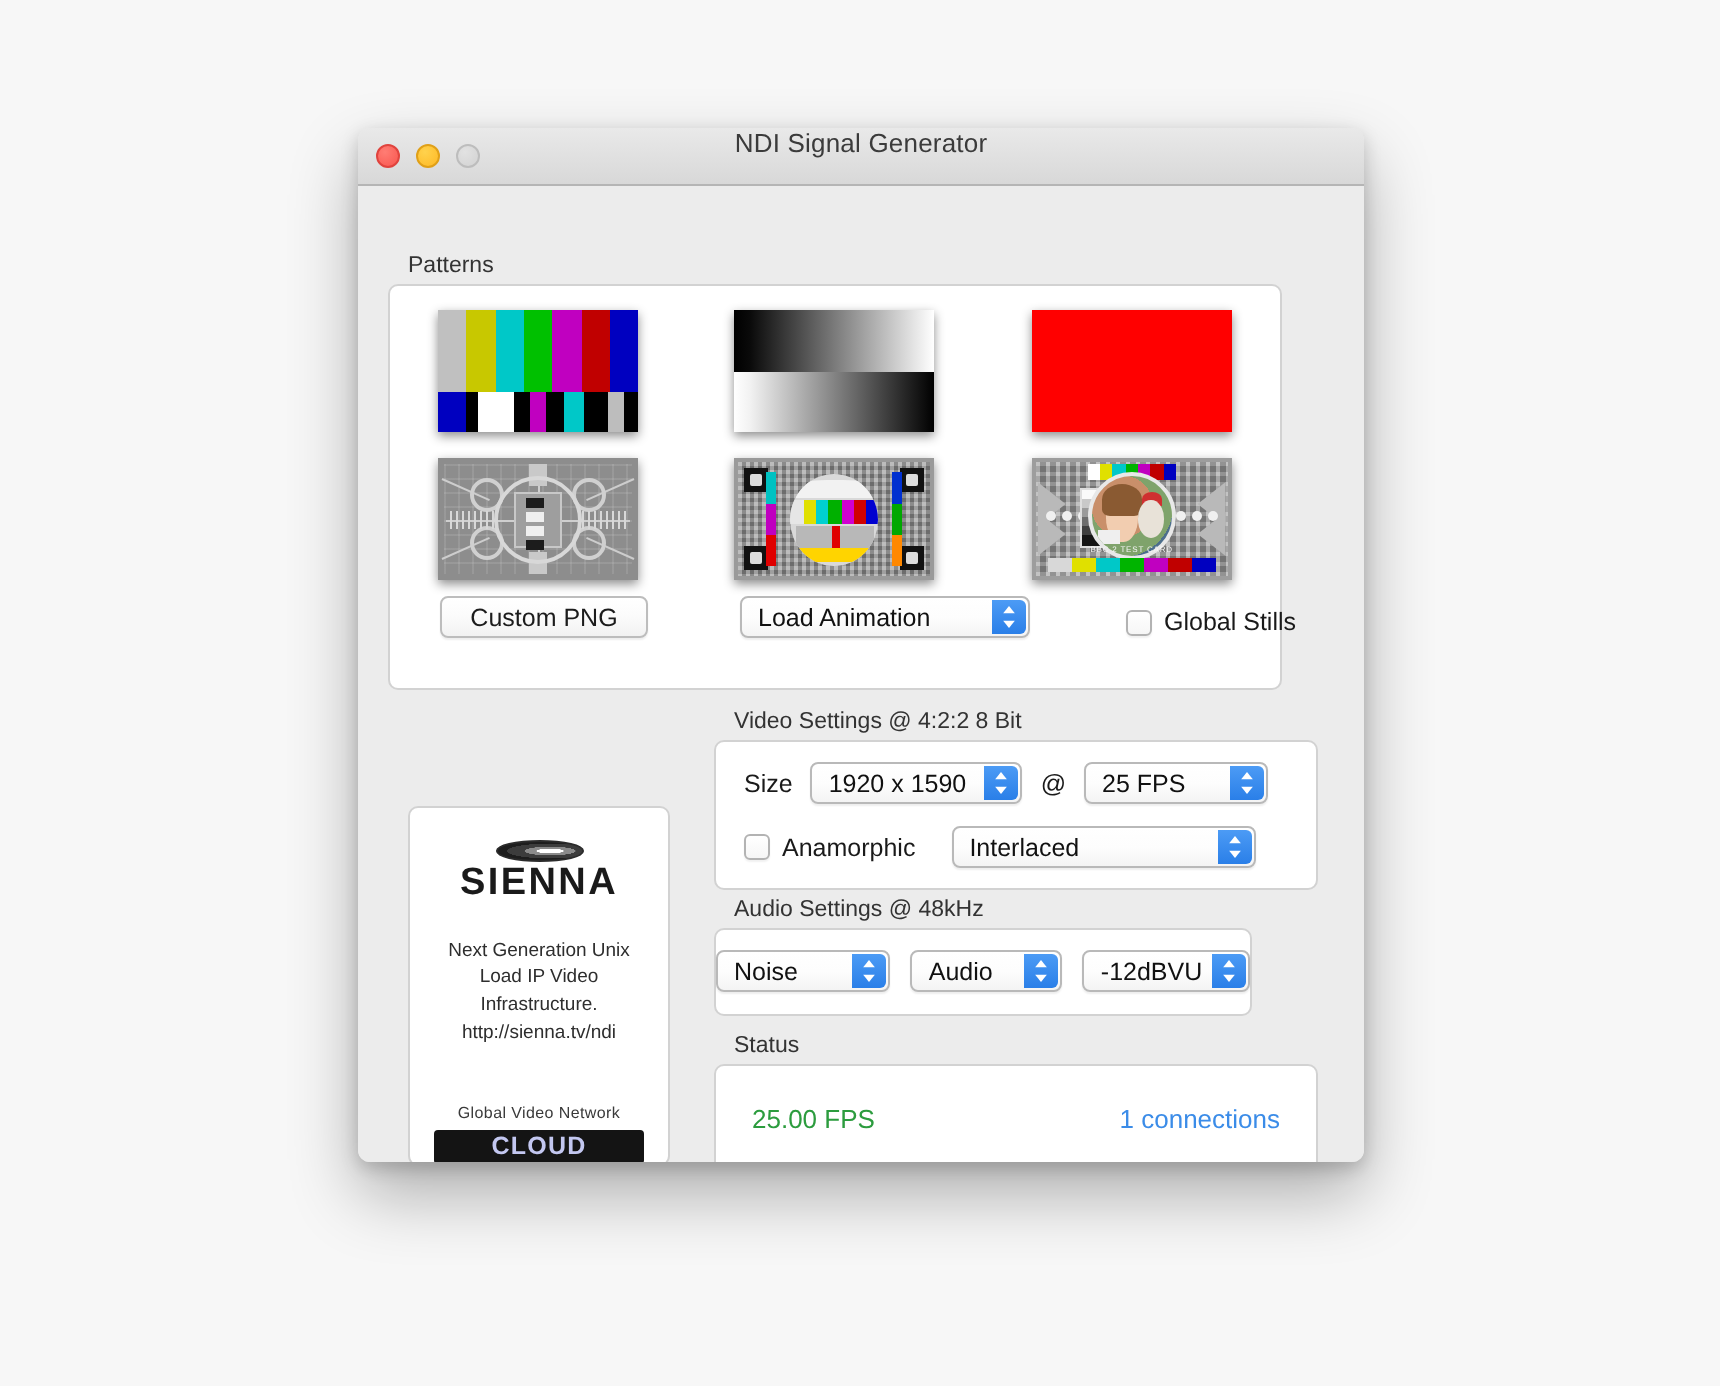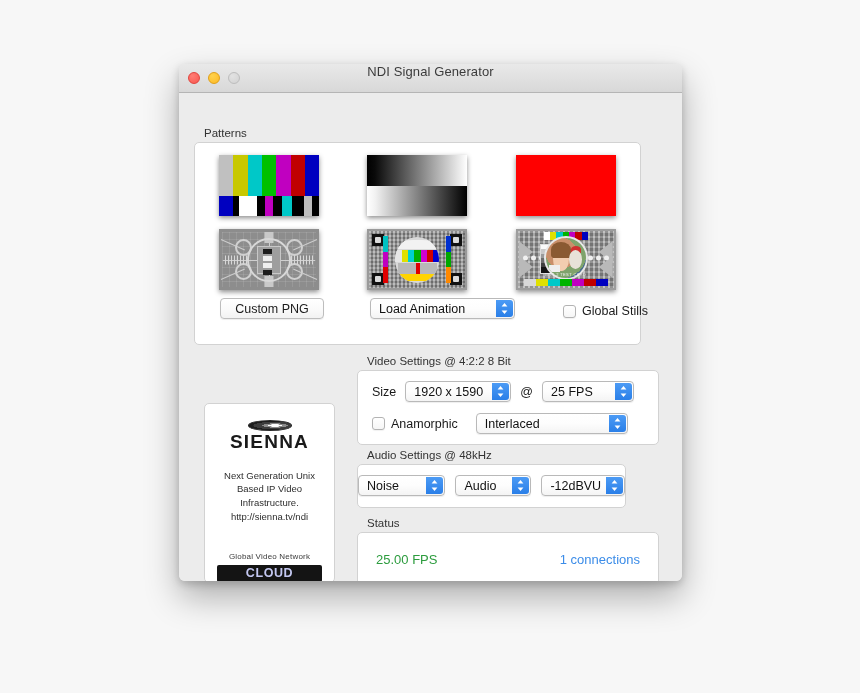--- a/index.html
+++ b/index.html
@@ -600,21 +600,21 @@
         <span class="cbox-label">Global Stills</span>
       </div>
     </div>
 
     <div class="brand-wrap">
       <div class="group-box brand-box">
         <div class="sienna-lens"></div>
         <div class="sienna-word">SIENNA</div>
         <div class="brand-text">
           <div>Next Generation Unix</div>
-          <div>Based IP Video</div>
+          <div>Load IP Video</div>
           <div>Infrastructure.</div>
           <div>http://sienna.tv/ndi</div>
         </div>
         <div class="gvn">Global Video Network</div>
         <div class="cloud-badge">CLOUD</div>
       </div>
     </div>
 
     <div class="video-wrap">
       <div class="group-label">Video Settings @ 4:2:2 8 Bit</div>

